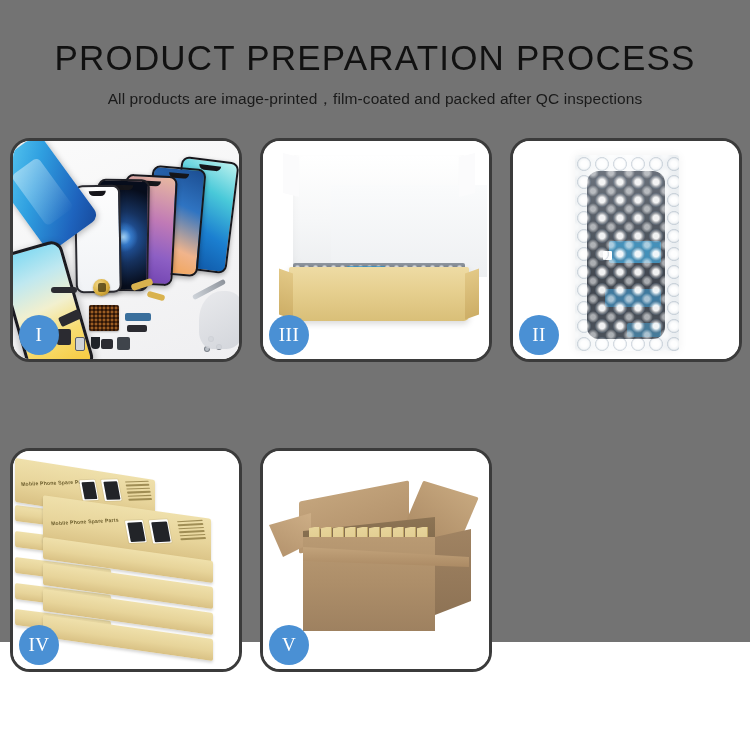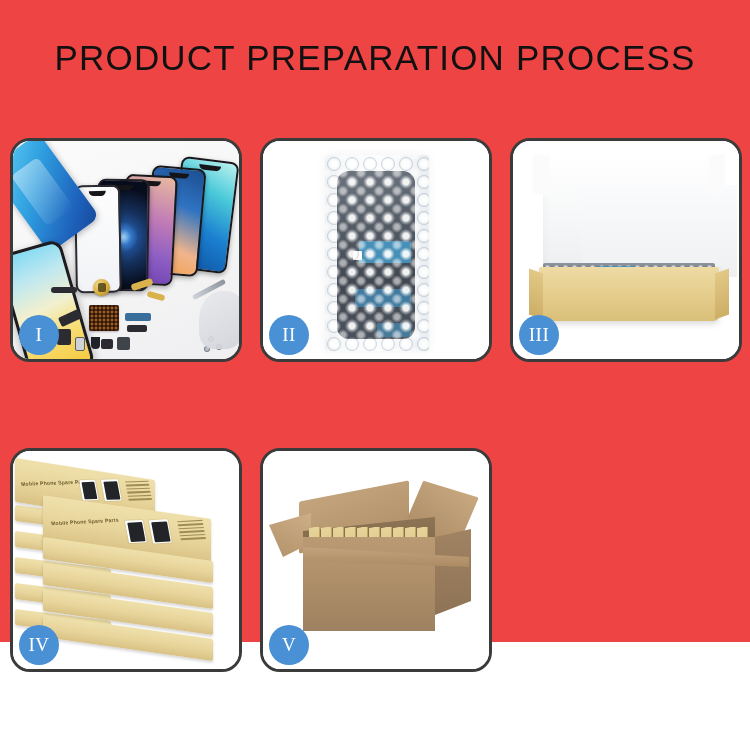--- a/index.html
+++ b/index.html
@@ -2,21 +2,21 @@
 <html><head>
 <meta charset="utf-8">
 <style>
   * { box-sizing: border-box; margin: 0; padding: 0; }
   html, body {
     width: 750px; height: 750px;
     background: #ffffff;
     font-family: "Liberation Sans", "DejaVu Sans", sans-serif;
     overflow: hidden;
   }
-  .page { position: relative; width: 750px; height: 642px; background: #ef4444; }
+  .page { position: relative; width: 750px; height: 642px; background: #737373; }
 
   
   .header { position: absolute; left: 0; top: 0; width: 750px; text-align: center; }
   .title {
     font-size: 35px; font-weight: 400; letter-spacing: 1.2px;
     color: #111; line-height: 1; padding-top: 40px;
     white-space: nowrap;
   }
   .subtitle {
     font-size: 15.5px; font-weight: 400; color: #1a1a1a;
@@ -313,20 +313,21 @@
   .b-tab1 { position:absolute; left:56px; top:86px; width:16px; height:16px; background:rgba(140,113,80,.55); transform: skewY(14deg);}
   .b-tab2 { position:absolute; left:60px; top:160px; width:16px; height:16px; background:rgba(140,113,80,.45); transform: skewY(14deg);}
 </style>
 </head>
 <body>
 
 <div class="page">
 
   <div class="header">
     <div class="title">PRODUCT PREPARATION PROCESS</div>
+    <div class="subtitle">All products are image-printed，film-coated and packed after QC inspections</div>
   </div>
 
   <div class="grid">
 
     <div class="panel">
       <div class="photo p1">
         <div class="ph ph-a">
             <span class="notch"></span>
           </div>
         <div class="ph ph-b">
@@ -361,47 +362,47 @@
         <div class="screw" style="left:196px;top:196px"></div>
         <div class="screw" style="left:204px;top:204px"></div>
         <div class="screw" style="left:192px;top:206px"></div>
         <div class="tool"></div>
         <div class="hand"></div>
       </div>
       <div class="badge">I</div>
     </div>
 
     <div class="panel">
-      <div class="photo p2">
-        <div class="bw-bag">
-          <div class="bw-phone">
-            <div class="bw-blue1"></div>
-            <div class="bw-blue2"></div>
-            <div class="bw-blue3"></div>
-            <div class="bw-white"></div>
-          </div>
-          <div class="bubbles"></div>
-          <div class="bubbles2"></div>
-        </div>
-      </div>
-      <div class="badge">II</div>
-    </div>
-
-    <div class="panel">
       <div class="photo p3">
         <div class="m-lid">
           <div class="m-inner"></div>
         </div>
         <div class="m-content">
           <i></i>
           <i></i>
         </div>
         <div class="m-tray"></div>
       </div>
       <div class="badge">III</div>
+    </div>
+
+    <div class="panel">
+      <div class="photo p2">
+        <div class="bw-bag">
+          <div class="bw-phone">
+            <div class="bw-blue1"></div>
+            <div class="bw-blue2"></div>
+            <div class="bw-blue3"></div>
+            <div class="bw-white"></div>
+          </div>
+          <div class="bubbles"></div>
+          <div class="bubbles2"></div>
+        </div>
+      </div>
+      <div class="badge">II</div>
     </div>
 
     <div class="panel">
       <div class="photo p4">
         <div class="stack">
 
           <div class="sbox" style="left:2px;top:60px;width:96px;height:16px;transform:skewY(7deg)"></div>
           <div class="sbox" style="left:2px;top:86px;width:96px;height:16px;transform:skewY(7deg)"></div>
           <div class="sbox" style="left:2px;top:112px;width:96px;height:16px;transform:skewY(7deg)"></div>
           <div class="sbox" style="left:2px;top:138px;width:96px;height:16px;transform:skewY(7deg)"></div>

